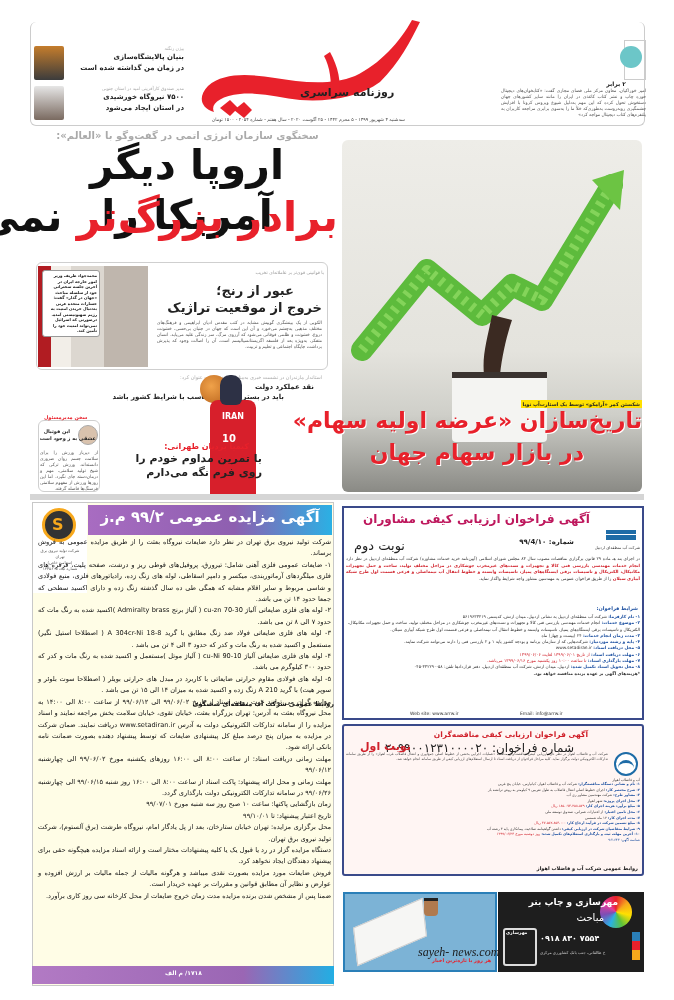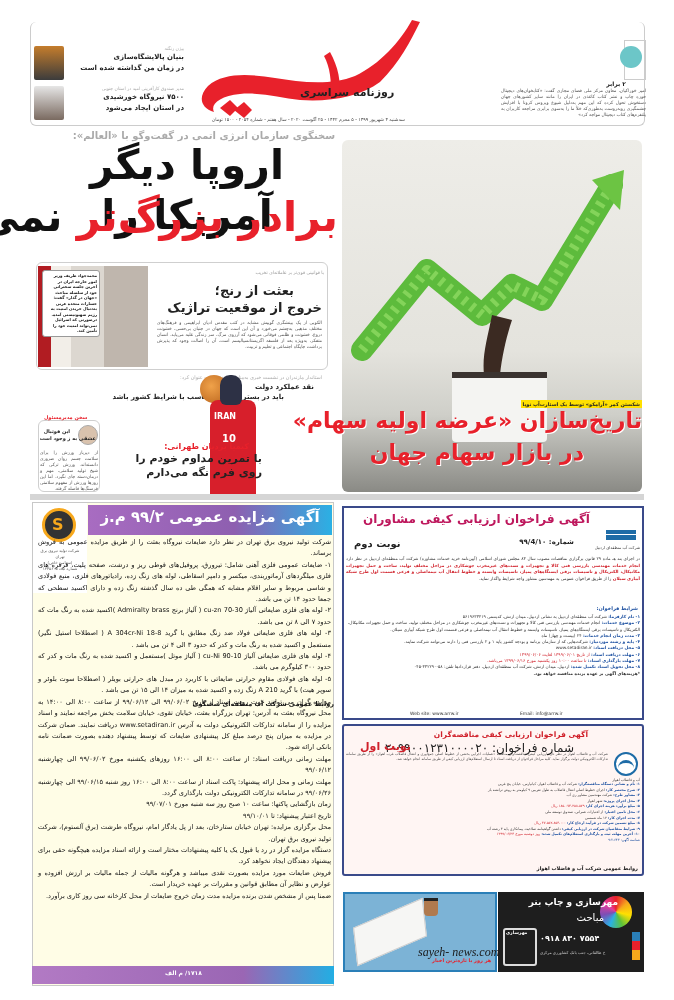--- a/index.html
+++ b/index.html
@@ -16,21 +16,21 @@
 .person-photo{position:absolute;left:0;top:0;width:30px;height:34px;background:linear-gradient(#c57d2c,#3c3c3c);border-radius:2px}
 .person-photo.p2{background:linear-gradient(#e6e6e6,#7a6a60)}
 .person-kicker{position:absolute;right:0;top:0;font-size:4.5px;color:#aaa}
 .person-line{position:absolute;right:0;font-size:7px;font-weight:bold;color:#222;white-space:nowrap}
 #brief-icon{right:28px;top:40px;width:22px;height:40px;border:1px solid #ccc}
 #brief-icon-circle{right:32px;top:46px;width:22px;height:22px;border-radius:50%;background:#6cc6c8}
 #brief-title{right:48px;top:80px;font-size:6px;font-weight:bold}
 #brief-text{right:28px;top:88px;width:145px}
 
 
-#kicker{left:40px;top:130px;width:295px;font-size:10px;color:#aaa;text-align:right;font-weight:bold}
+#kicker{left:40px;top:130px;width:295px;font-size:10px;color:#aaa;text-align:center;font-weight:bold}
 #hl1{left:36px;top:140px;width:302px;font-size:41px;line-height:50px;font-weight:900;text-align:center;color:#111;letter-spacing:-1px}
 #hl2{left:36px;top:192px;width:302px;font-size:41px;line-height:50px;font-weight:900;text-align:center;white-space:nowrap}
 #hl2 .red{color:#e8212b}
 #hl2 .blk{color:#111}
 
 
 #story2{left:36px;top:262px;width:292px;height:108px}
 #zarif-photo{left:38px;top:266px;width:110px;height:101px;background:linear-gradient(90deg,#b11c22 0 12%,#f2eee8 12% 30%,#dcd7d0 30% 60%,#bfb6ad 60%)}
 #zarif-caption{left:42px;top:270px;width:58px;background:#fff;border:1px solid #999;border-radius:3px;padding:2px;font-size:4px;line-height:5.5px;font-weight:bold;color:#111}
 #s2-kicker{right:350px;top:270px;font-size:4.5px;color:#999}
@@ -44,21 +44,21 @@
 
 #speaker{left:38px;top:420px;width:62px;height:72px}
 #speaker-label{left:42px;top:414px;font-size:5px;color:#e8212b;font-weight:bold;background:#fff;padding:0 2px}
 #speaker-photo{left:78px;top:425px;width:20px;height:20px;border-radius:50%;background:#d9c2ad;border:1px solid #aaa}
 #speaker-t1{right:600px;top:428px;font-size:5px;font-weight:bold}
 #speaker-t2{right:600px;top:435px;font-size:5px;font-weight:bold}
 #speaker-body{left:40px;top:450px;width:58px}
 #kimia-head{left:220px;top:375px;width:22px;height:30px;border-radius:10px 10px 6px 6px;background:#2d3145}
 #kimia-ball{left:200px;top:375px;width:28px;height:28px;border-radius:50%;background:radial-gradient(circle at 40% 40%,#f0a24a,#b8621b)}
 #kimia-body{left:210px;top:400px;width:46px;height:100px;background:#d71f2b;border-radius:8px 8px 0 0}
-#kimia-jersey{left:214px;top:412px;width:38px;font-size:8px;color:#fff;font-weight:bold;text-align:left}
+#kimia-jersey{left:214px;top:412px;width:38px;font-size:8px;color:#fff;font-weight:bold;text-align:center}
 #kimia-num{left:222px;top:433px;font-size:10px;color:#fff;font-weight:bold}
 #s4-kicker{right:425px;top:442px;font-size:8px;color:#e8212b;font-weight:bold}
 #s4-t1{right:412px;top:452px;font-size:11px;font-weight:bold}
 #s4-t2{right:412px;top:466px;font-size:11px;font-weight:bold}
 
 
 #hero{left:342px;top:140px;width:300px;height:352px;border-radius:6px;overflow:hidden;background:linear-gradient(#eeede8,#e4e3dd 60%,#cfcfc9 78%,#8a8a85)}
 #hero svg{position:absolute;left:0;top:0}
 #hero-kicker{right:32px;top:400px;font-size:5px;background:#ffe000;color:#222;padding:1px 2px;font-weight:bold}
 #hero-t1{right:32px;top:408px;font-size:22px;font-weight:900;color:#e8212b;text-shadow:1px 1px 0 #fff;white-space:nowrap}
@@ -76,21 +76,21 @@
 #auction-body{left:38px;top:537px;width:293px;font-size:6.6px;line-height:11.4px;color:#111;text-align:justify}
 #auction-body p{margin:0}
 #auction-foot{left:32px;top:966px;width:302px;height:18px;background:linear-gradient(90deg,#b27ac4,#9a66b4 70%,#22aee3)}
 #auction-code{left:165px;top:969px;font-size:6px;color:#fff;font-weight:bold}
 
 
 #ad1{left:342px;top:506px;width:302px;height:214px;border:2px solid #3a4a8a;background:#fff}
 #ad1-logo-wave{right:38px;top:526px;width:30px;height:14px;background:linear-gradient(#fff 0 30%,#1e6ca7 30% 60%,#fff 60% 65%,#1e6ca7 65%)}
 #ad1-title{right:84px;top:512px;font-size:12px;font-weight:bold;color:#be185d}
 #ad1-num{right:100px;top:538px;font-size:7px;font-weight:bold;color:#222}
-#ad1-round{left:354px;top:538px;font-size:10px;font-weight:bold;color:#222}
+#ad1-round{left:354px;top:538px;font-size:13px;font-weight:normal;color:#222}
 #ad1-text{left:346px;top:556px;width:294px;font-size:4.3px;line-height:6.5px;color:#333;text-align:justify}
 #ad1-text .red{color:#d0202a;font-weight:bold}
 #ad1-cond-title{right:36px;top:605px;font-size:5px;color:#1b4fa0;font-weight:bold}
 #ad1-list{left:346px;top:614px;width:294px;font-size:4.3px;line-height:6.3px;color:#333}
 #ad1-list .k{color:#1b4fa0;font-weight:bold}
 #ad1-list .r{color:#d0202a}
 #ad1-pr{right:340px;top:700px;font-size:6.5px;font-weight:bold;color:#111}
 #ad1-web{left:410px;top:711px;font-size:4.5px;color:#333}
 #ad1-email{left:520px;top:711px;font-size:4.5px;color:#333}
 
@@ -159,21 +159,21 @@
 <div class="abs" id="hl1">اروپا دیگر آمریکا را</div>
 <div class="abs" id="hl2">
   <span class="red">برادر بزرگ‌تر</span>
   <span class="blk">نمی‌بیند</span>
 </div>
 
 <div class="abs rbox" id="story2"></div>
 <div class="abs" id="zarif-photo"></div>
 <div class="abs" id="zarif-caption">محمدجواد ظریف وزیر امور خارجه ایران در آخرین جلسه سخنرانی خود از سلسله مباحث «جهان در گذار» گفت: خسارات متحده عربی به‌دنبال خریدن امنیت به رژیم صهیونیستی آمده. درصورتی که اسرائیل نمی‌تواند امنیت خود را تأمین کند.</div>
 <div class="abs" id="s2-kicker">با قوانینی قوی‌تر بر عاملانه‌ای تخریب</div>
-<div class="abs" id="s2-t1">بعثت از رنج؛</div>
+<div class="abs" id="s2-t1">عبور از رنج؛</div>
 <div class="abs" id="s2-t2">خروج از موقعیت تراژیک</div>
 <div class="abs tiny" id="s2-body">الکوبی از یک بینشگری گوپیش مشابه در کتب مقدس ادیان ابراهیمی و فرهنگ‌های مختلف مذهبی به‌چشم می‌خورد و آن این است که جهان در جنبان بی‌حسی، خشونت دروغ، خشونت و ظلمی فوقانی می‌شود که آرزوی مرگ، سر زندگی غلبه می‌یابد. انسان متفکر، به‌ویژه بعد از فلسفه اگزیستانسیالیسم است، آن را اصالت وجود که پذیرش برداشت جایگاه اجتماعی و تعلیم و تربیت.</div>
 
 <div class="abs" id="s3-kicker">استاندار مازندران در نشست خبری به‌مناسبت هفته دولت عنوان کرد:</div>
 <div class="abs" id="s3-t1">نقد عملکرد دولت</div>
 <div class="abs" id="s3-t2">باید در بستر زمان و متناسب با شرایط کشور باشد</div>
 
 <div class="abs rbox" id="speaker"></div>
 <div class="abs" id="speaker-label">سخن مدیرمسئول</div>
 <div class="abs" id="speaker-photo"></div>

